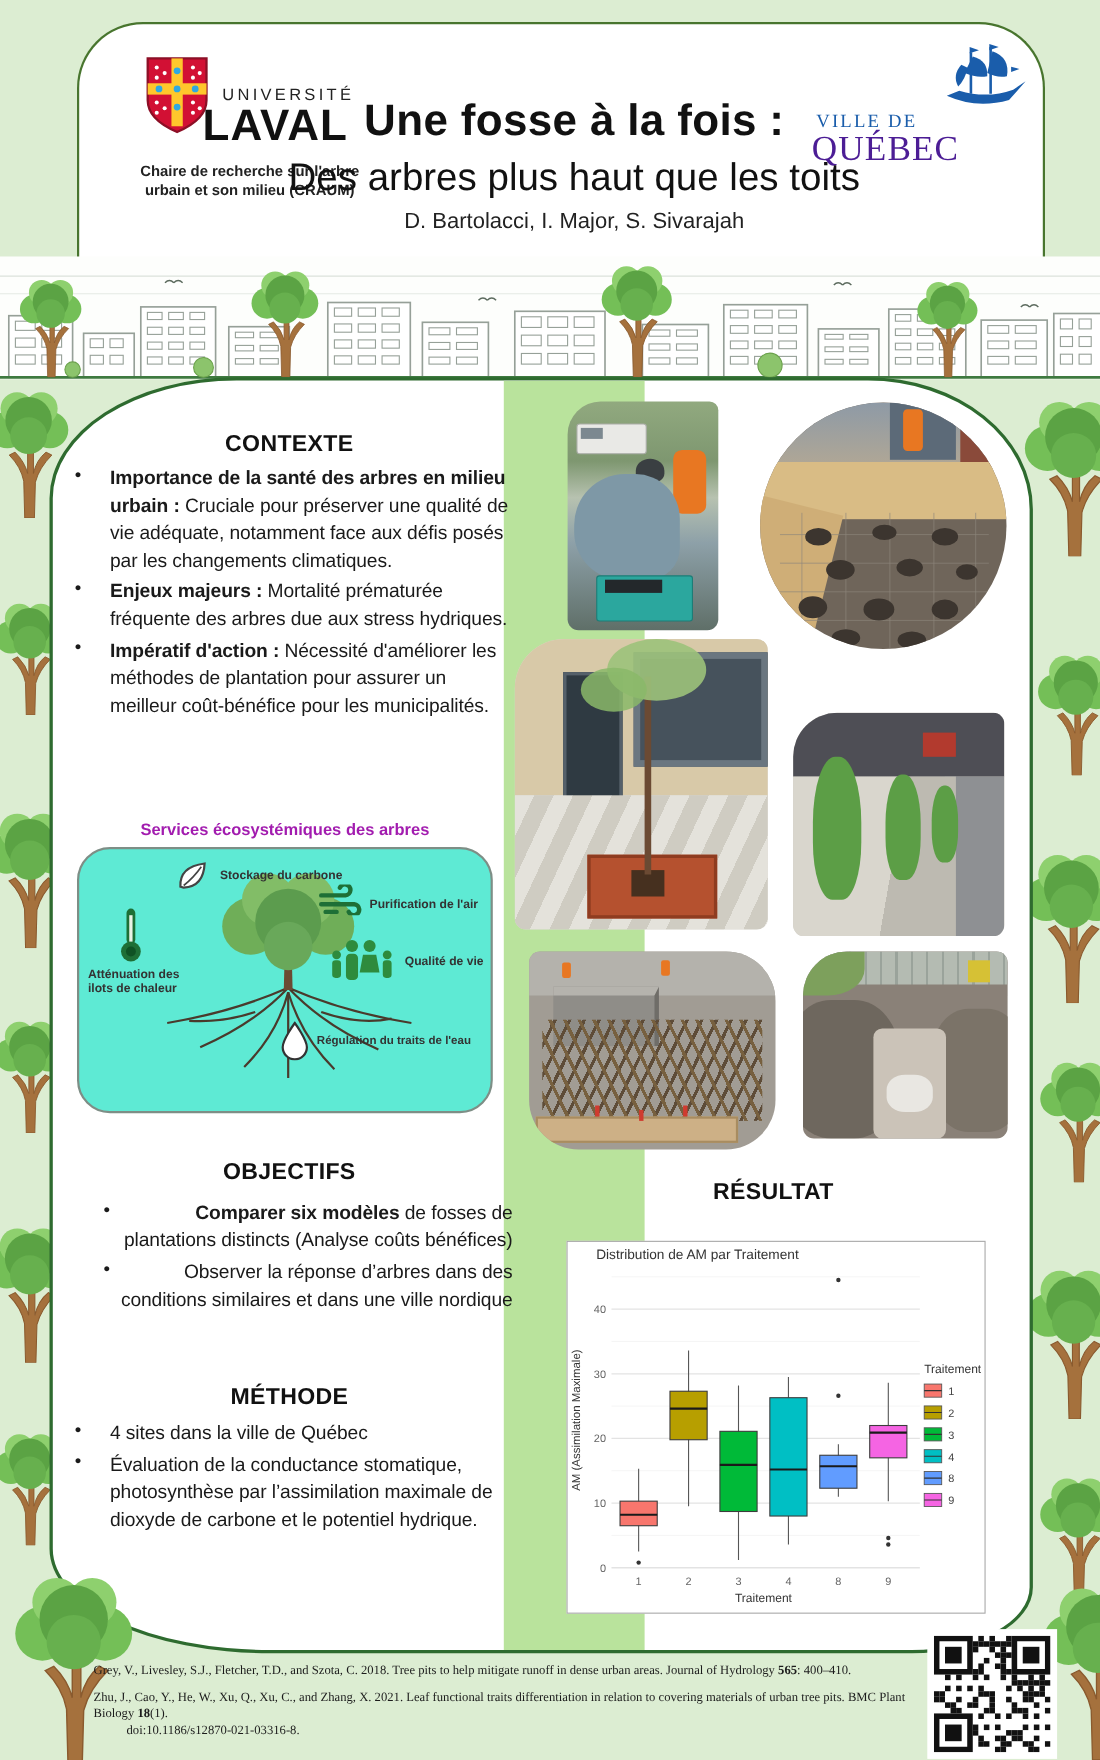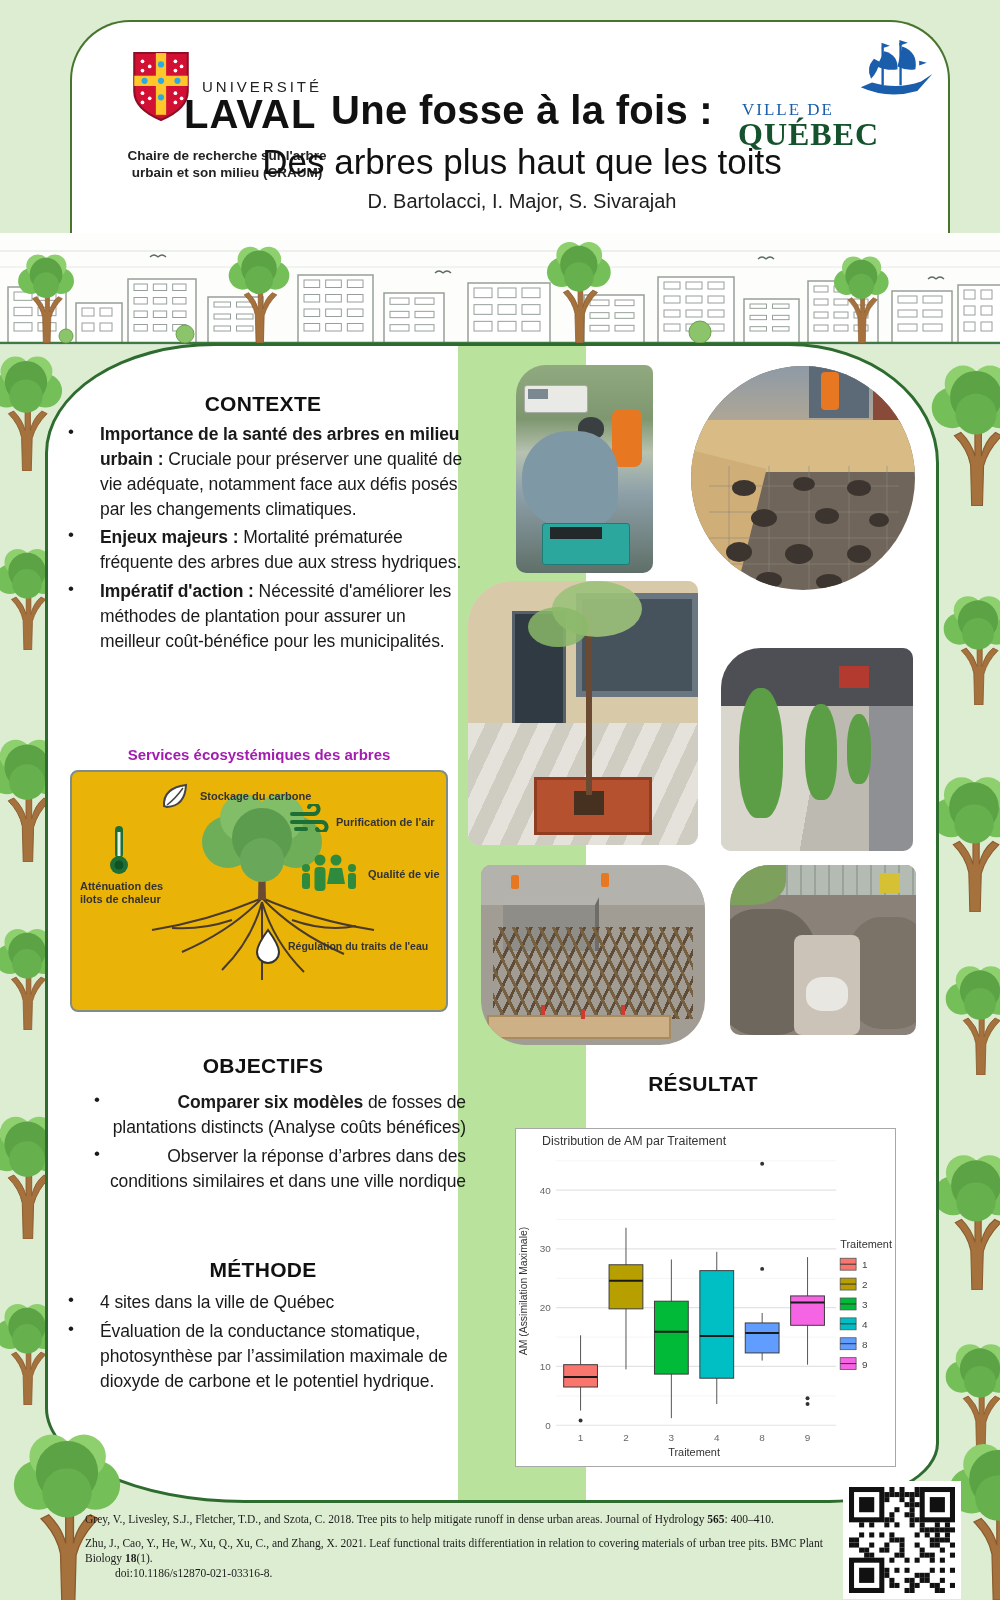--- a/index.html
+++ b/index.html
@@ -16,21 +16,21 @@
   .ul-chaire{left:0px;top:100px;width:250px;text-align:center;font-size:13.5px;
     font-weight:bold;color:#222;line-height:1.25;}
   .title-wrap{left:120px;top:66px;width:660px;text-align:center;z-index:3;}
   .title1{font-size:40px;font-weight:bold;letter-spacing:.3px;color:#111;}
   .title2{font-size:35px;color:#111;margin-top:9px;}
   .authors{font-size:20px;color:#222;margin-top:8px;}
   .qc-logo{left:650px;top:18px;width:230px;height:140px;}
   .qc-line1{left:20px;top:60px;font-family:"Liberation Serif",serif;font-size:17px;
     letter-spacing:2px;color:#1a5dab;}
   .qc-line2{left:16px;top:76px;font-family:"Liberation Serif",serif;font-size:32px;
-    letter-spacing:1px;color:#14532d;font-weight:bold;}
+    letter-spacing:1px;color:#4c1d95;}
   .qc-ship{left:128px;top:0px;width:95px;height:66px;}
 
   
   #skyline{left:0;top:233px;width:1000px;height:112px;z-index:3;}
 
   
   .content-panel{left:45px;top:343px;width:888px;height:1154px;background:#fff;
     border:3px solid #2e6b2f;overflow:hidden;z-index:4;
     border-radius:170px 150px 110px 200px / 110px 120px 60px 95px;}
   .strip{left:410px;top:0;width:128px;height:1154px;background:#b9e39c;}
@@ -45,21 +45,21 @@
   .ctx-list{left:14px;top:76px;width:404px;}
   .obj-h{left:14px;top:708px;width:402px;}
   .obj-list{left:14px;top:744px;width:404px;text-align:right;}
   .met-h{left:14px;top:912px;width:402px;}
   .met-list{left:14px;top:944px;width:404px;}
 
   
   .services{left:20px;top:400px;width:382px;height:272px;}
   .svc-title{left:0;top:0;width:382px;text-align:center;font-weight:bold;font-size:15px;color:#a21caf;}
   .svc-box{left:2px;top:24px;width:374px;height:238px;border:2px solid #7e8e86;
-    border-radius:8px;background:#eab308;}
+    border-radius:30px;background:#5eead4;}
   .svc-label{font-weight:bold;font-size:11px;color:#333;line-height:1.2;}
 
   
   .photo{overflow:hidden;}
   .photo1{left:468px;top:19px;width:137px;height:208px;border-radius:30px 8px 10px 10px;
     background:linear-gradient(180deg,#91a97f 0%,#7e9770 26%,#b7c2b0 42%,#8da0a8 62%,#5f6f68 100%);}
   .p1-truck{left:8px;top:20px;width:62px;height:26px;background:#e9e9e6;border:1px solid #a9aca6;border-radius:3px;}
   .p1-truckwin{left:12px;top:24px;width:20px;height:10px;background:#7c8890;}
   .p1-vest{left:96px;top:44px;width:30px;height:58px;background:#e87722;border-radius:8px;}
   .p1-head{left:62px;top:52px;width:26px;height:22px;background:#3a3f42;border-radius:50% 50% 40% 40%;}

